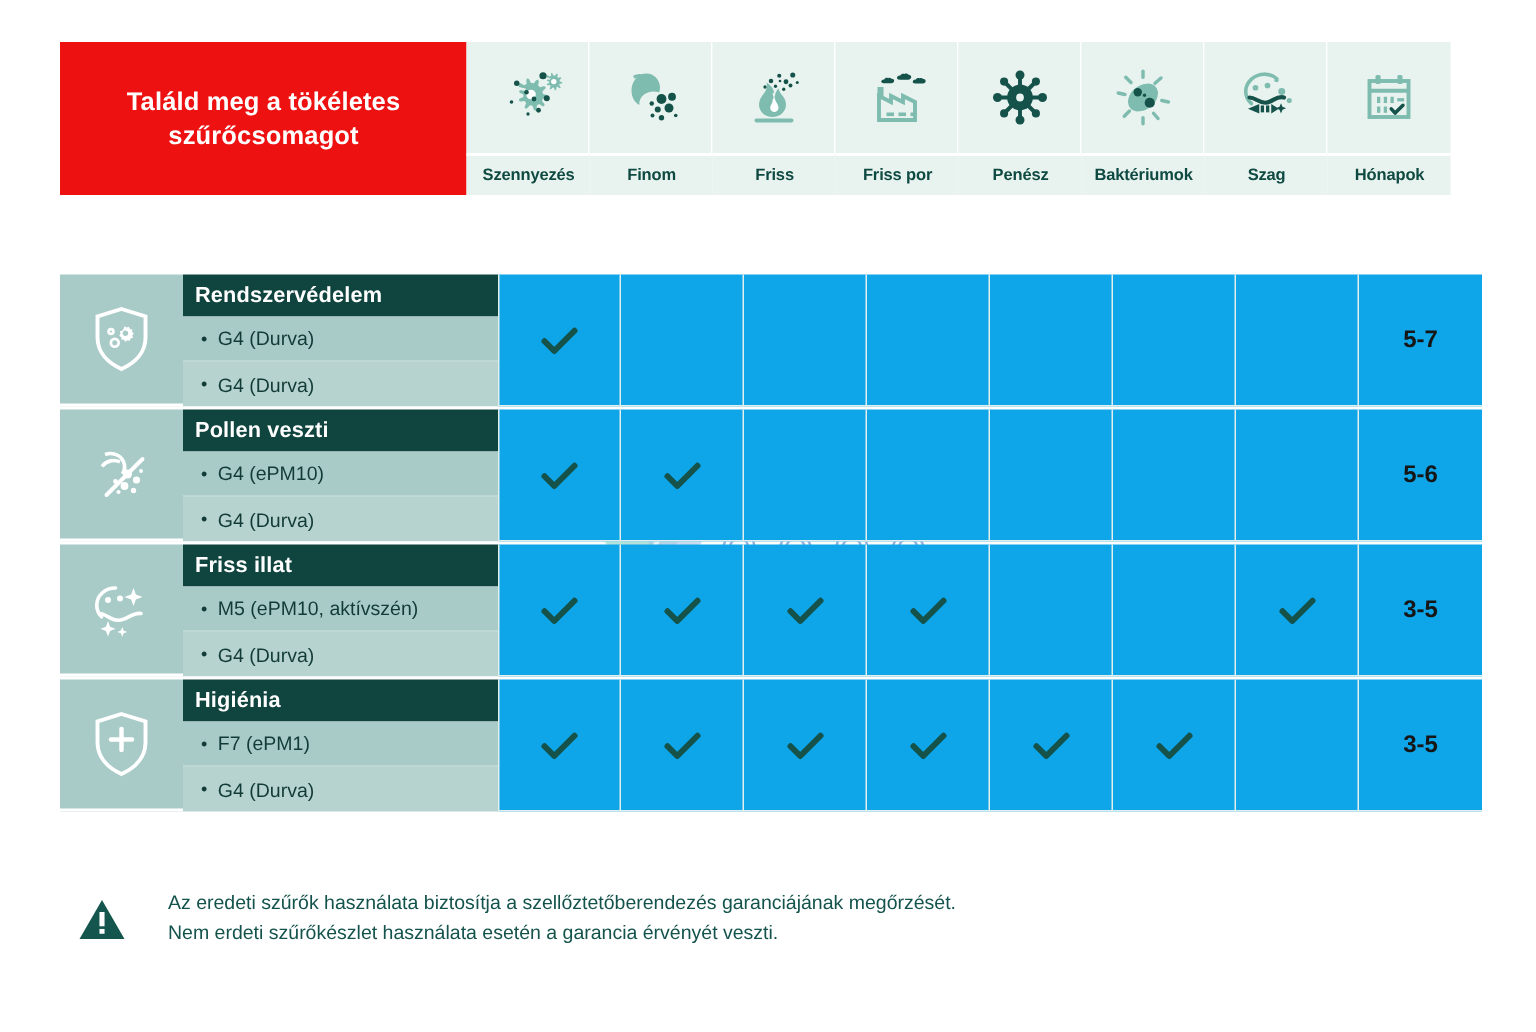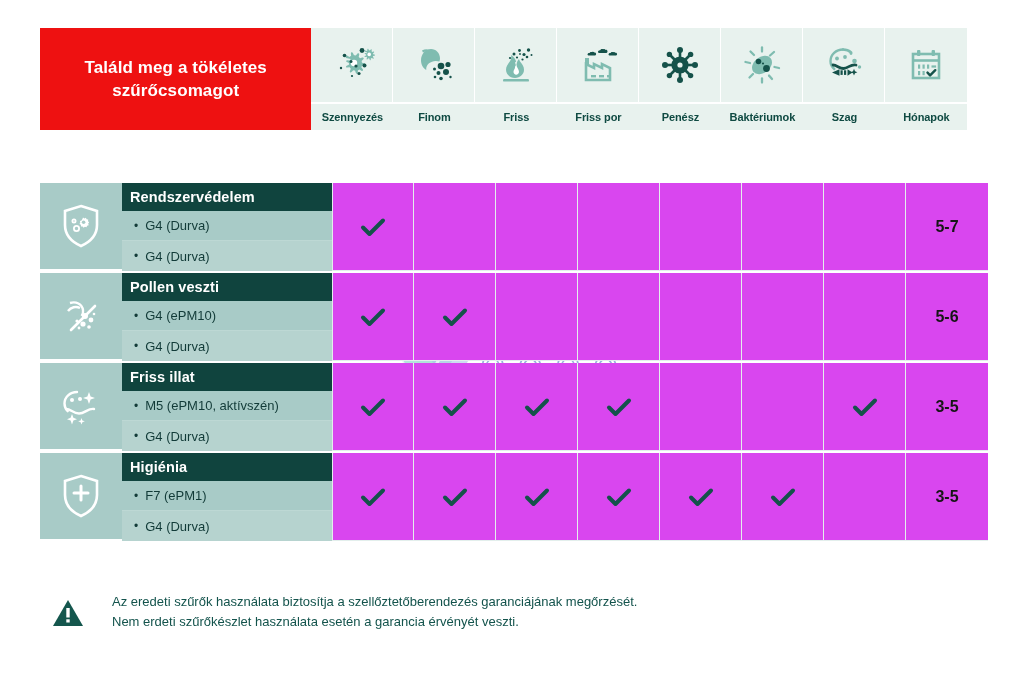--- a/index.html
+++ b/index.html
@@ -60,21 +60,21 @@
     font-size: 13px; display: flex; align-items: center; padding-left: 12px;
     border-bottom: 1px solid #bdd8d4;
   }
   .grp-sub:last-child { border-bottom: none; background: #b6d3cf; }
   .grp-sub .bullet { margin-right: 7px; font-size: 12px; line-height: 1; }
 
   .grp-body { display: flex; width: 948px; }
   .grp-left { width: 292px; display: flex; }
   .grp-cells { display: flex; width: 656px; }
   .cell {
-    width: 82px; height: 88px; background: #d946ef;
+    width: 82px; height: 88px; background: #0ea5e9;
     border-right: 1px solid #e3efec; border-bottom: 1px solid #e3efec;
     display: flex; align-items: center; justify-content: center;
     position: relative; z-index: 2;
   }
   .cell:last-child { border-right: none; }
   .cell.first { border-left: 1px solid #e3efec; }
   .check { width: 30px; height: 30px; display: block; }
   .months { font-size: 16px; font-weight: bold; color: #161616; }
 
   

